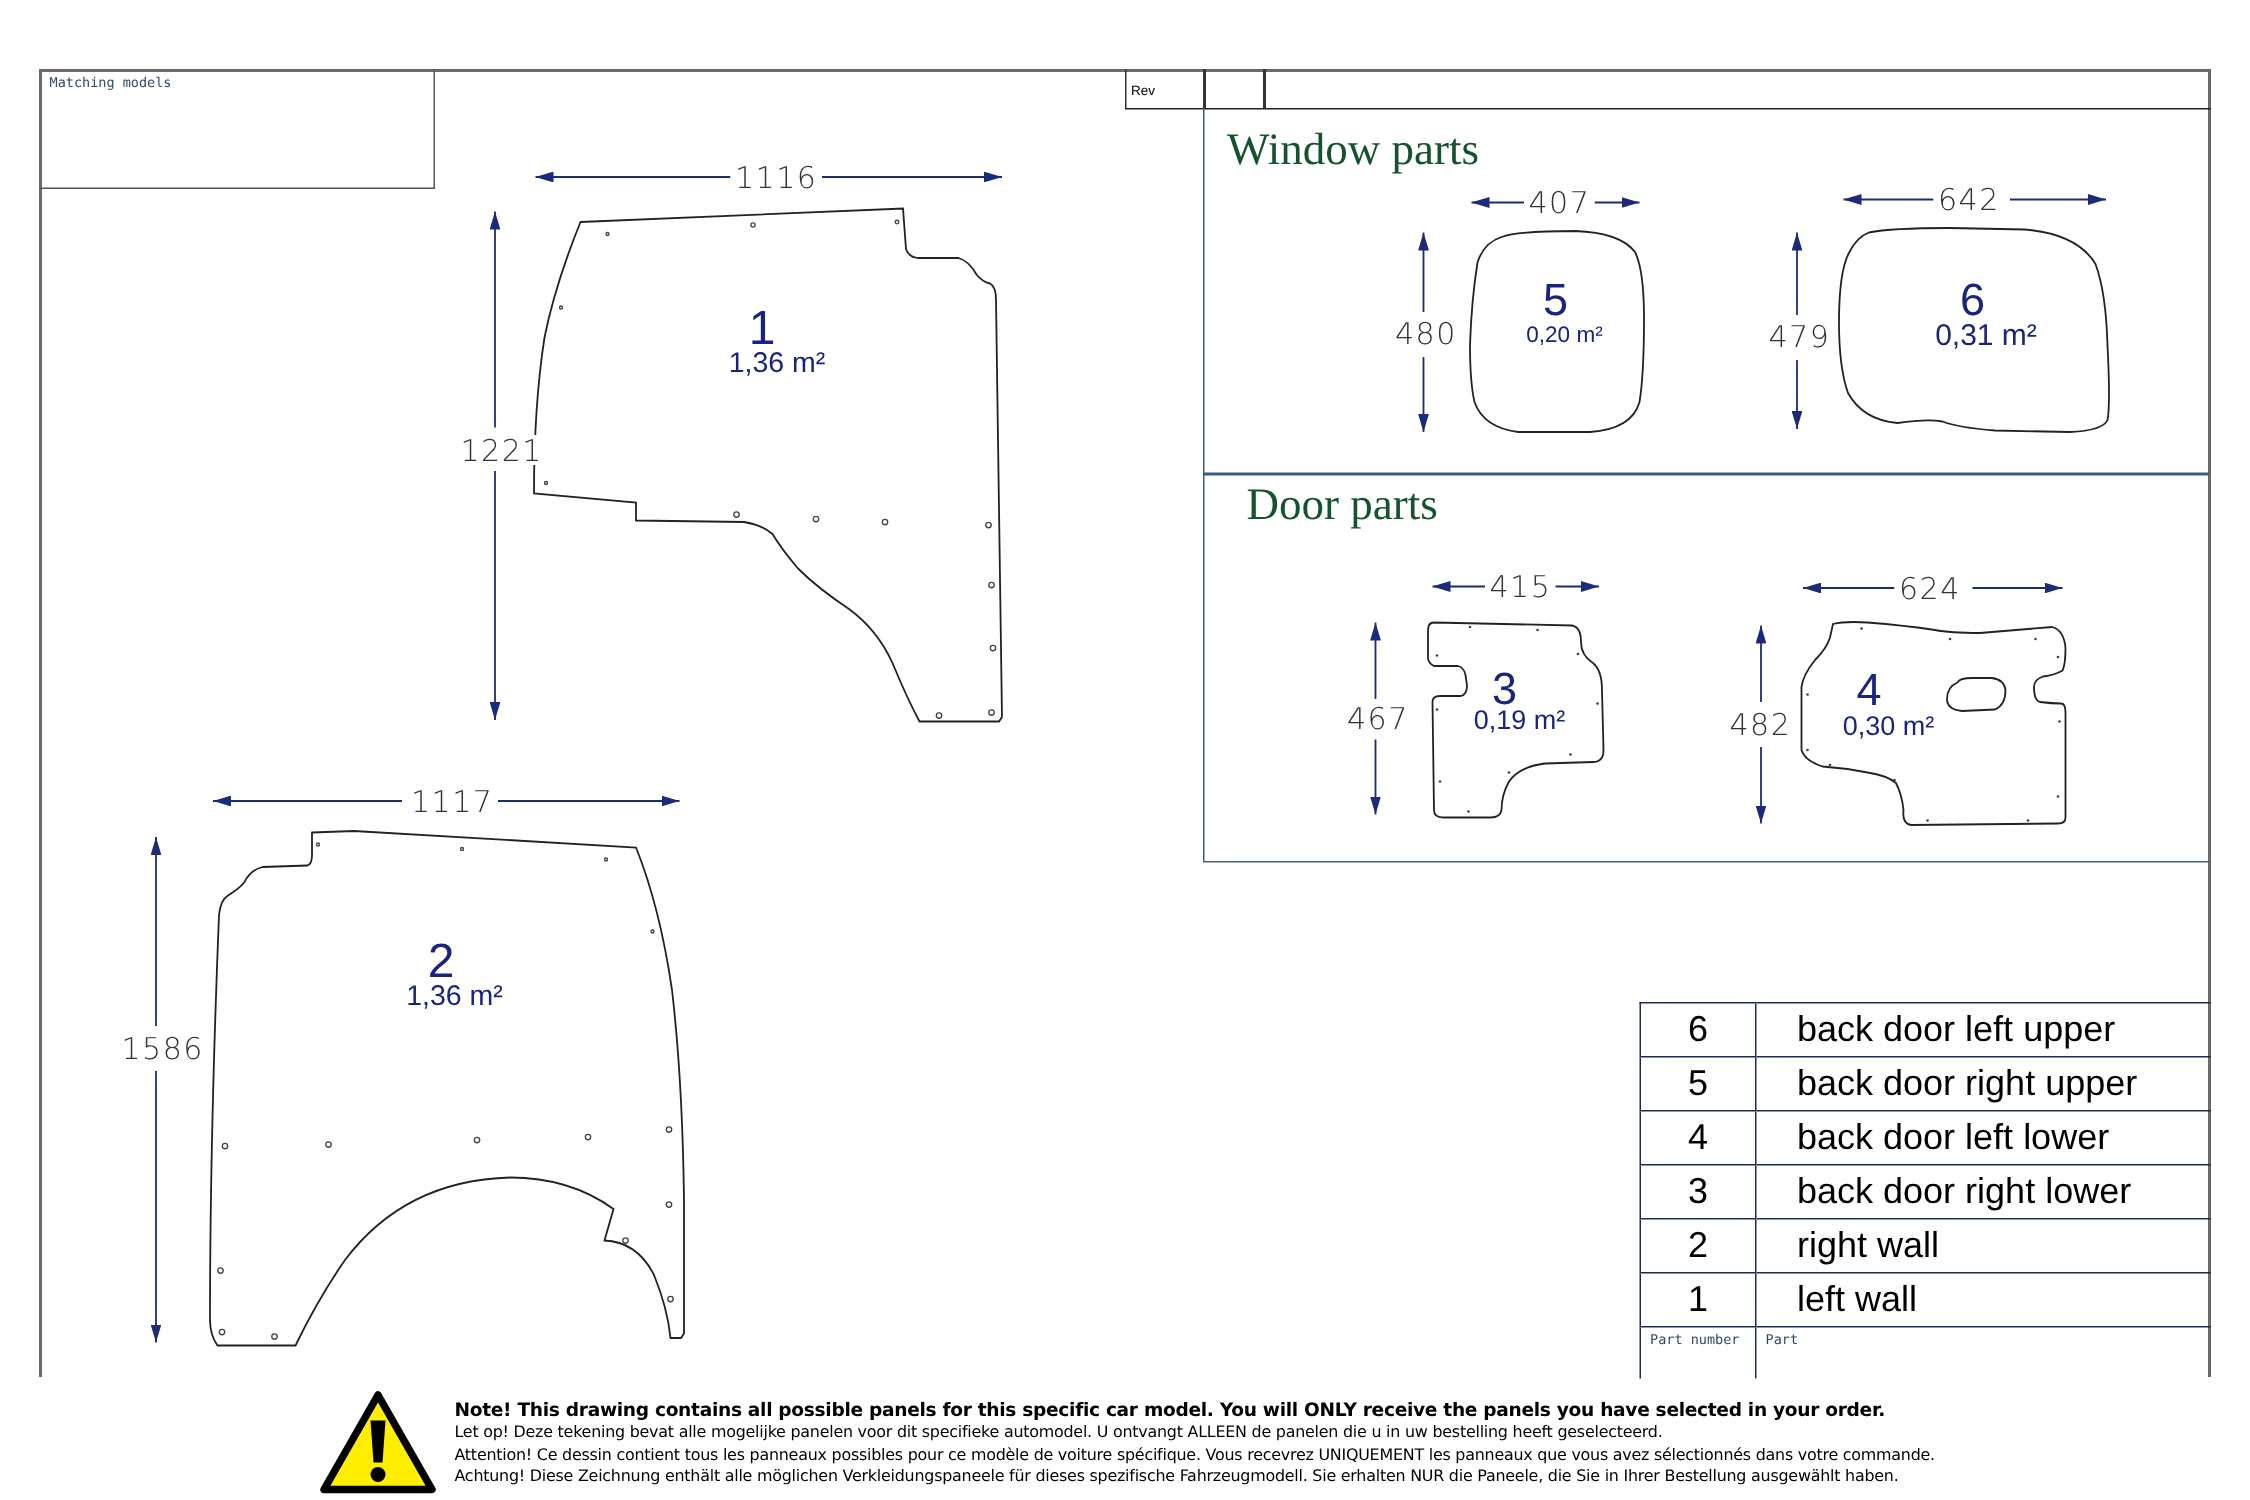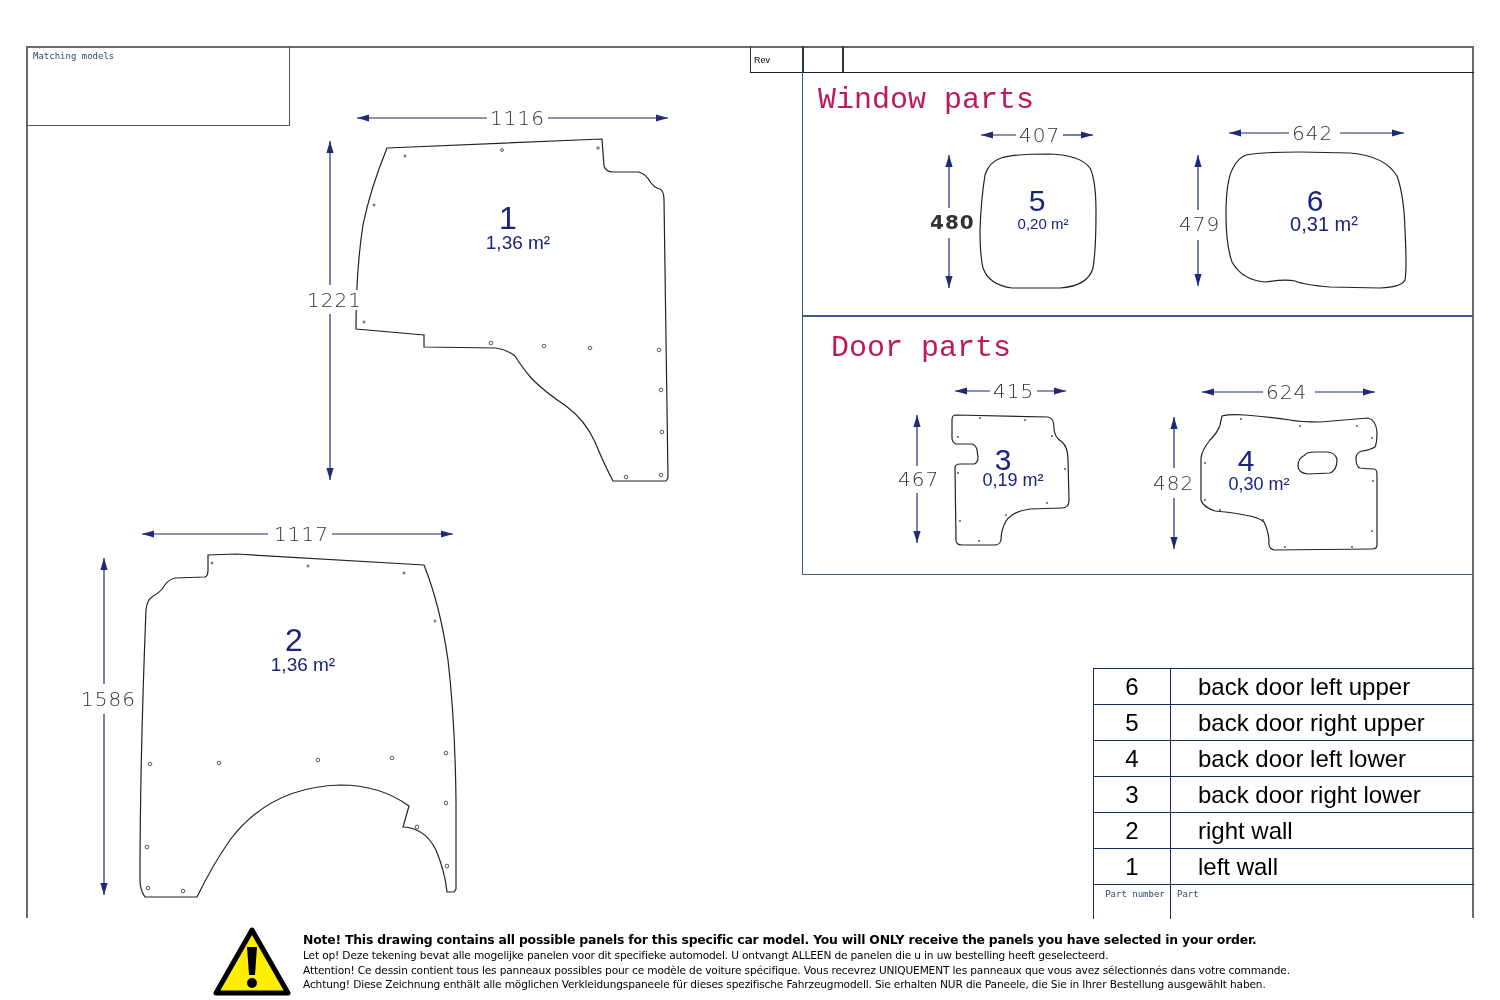--- a/index.html
+++ b/index.html
@@ -2,30 +2,30 @@
 <html><head>
 <meta charset="utf-8">
 <style>
   html, body { margin: 0; padding: 0; background: #ffffff; }
   body { width: 1500px; height: 1000px; position: relative; overflow: hidden; font-family: "Liberation Sans", sans-serif; }
   .abs { position: absolute; }
   .frame-line { position: absolute; background: #6b6b6b; }
   .blue-line { position: absolute; background: #3a5a8a; }
   .small-mono { font-family: "DejaVu Sans Mono", monospace; font-size: 9px; color: #2e4a6b; }
   .rev-label { font-family: "Liberation Sans", sans-serif; font-size: 9px; color: #000; }
-  .section-title { font-family: Liberation Mono, monospace; font-size: 30px; color: #be185d; }
+  .section-title { font-family: Liberation Serif, serif; font-size: 30px; color: #14532d; }
   .dim { font-family: "DejaVu Sans", sans-serif; font-size: 20px; color: #333; font-weight: 200; letter-spacing: 1px; background: #fff; padding: 0 3px; line-height: 20px; }
   .part-num { font-family: "Liberation Sans", sans-serif; color: #1a237e; text-align: center; }
   .part-area { font-family: "Liberation Sans", sans-serif; color: #1a237e; text-align: center; }
   table.legend { position: absolute; left: 1093px; top: 668px; width: 381px; border-collapse: collapse; }
   table.legend td { border-top: 1.5px solid #1c2a5a; border-left: 1.5px solid #1c2a5a; padding: 0; height: 35px; font-family: "Liberation Sans", sans-serif; font-size: 24px; color: #000; }
   table.legend td.num { width: 70px; text-align: center; }
   table.legend td.name { padding-left: 27px; }
   table.legend tr.header td { height: 30px; vertical-align: top; font-family: "DejaVu Sans Mono", monospace; font-size: 9px; color: #2e4a6b; padding-top: 4px; }
-  table.legend tr.header td.num { padding-left: 6px; text-align: center; margin-left: 34px; }
+  table.legend tr.header td.num { padding-left: 6px; text-align: left; margin-left: 34px; }
   table.legend tr.header td.name { padding-left: 6px; }
   .note { position: absolute; left: 303px; top: 932px; font-family: "DejaVu Sans", sans-serif; color: #000; }
   .note .bold { font-weight: bold; font-size: 12.4px; line-height: 16px; letter-spacing: -0.2px; }
   .note .line { font-size: 10.6px; line-height: 14.5px; letter-spacing: -0.15px; }
 </style>
 </head>
 <body>
 
 <div class="frame-line" style="left:26px; top:46px; width:1448px; height:2px;"></div>
 <div class="frame-line" style="left:26px; top:46px; width:2px; height:872px;"></div>
@@ -38,21 +38,21 @@
 <div class="abs" style="left:750px; top:46px; width:723px; height:26px; border-left:1.5px solid #333; border-bottom:1.5px solid #222;">
   <div class="rev-label abs" style="left:3px; top:9px;">Rev</div>
   <div class="abs" style="left:51px; top:0; width:1.5px; height:26px; background:#333;"></div>
   <div class="abs" style="left:91px; top:0; width:1.5px; height:26px; background:#333;"></div>
 </div>
 
 <div class="abs" style="left:802px; top:72px; width:671px; height:502px; border-left:1.5px solid #3a5a8a; border-bottom:1.5px solid #4a5f7a;"></div>
 <div class="blue-line" style="left:802px; top:315px; width:671px; height:1.5px;"></div>
 
 <div class="section-title abs" style="left:818px; top:83px;">Window parts</div>
-<div class="section-title abs" style="left:831px; top:320px;margin-top:11px;">Door parts</div>
+<div class="section-title abs" style="left:831px; top:320px;">Door parts</div>
 
 <svg class="abs" style="left:0; top:0;" width="1500" height="1000" viewBox="0 0 1500 1000">
   <defs>
     <marker id="arr" viewBox="0 0 10 6" refX="10" refY="3" markerWidth="10" markerHeight="6" orient="auto-start-reverse">
       <path d="M0,0 L10,3 L0,6 z" fill="#1c2a7a"></path>
     </marker>
   </defs>
 
   <g>
     <path d="M387,148 L602,139 L604,166 Q606,172 613,172 L639,172 Q646,174 651,183 Q655,188 660,189 Q664,191 664,200 L668,478 L666,481 L613,481 Q604,464 595,442 Q585,420 566,406 Q545,392 532,379 Q521,366 515,356 Q508,350 496,348 L424,347 L424,335 L356,329 Q356,270 363,225 Q370,190 387,148 Z" fill="#fff" stroke="#222" stroke-width="1.2"></path>
@@ -160,21 +160,21 @@
     <line x1="1174" y1="417" x2="1174" y2="468" stroke="#1c2a7a" stroke-width="1.2" marker-start="url(#arr)"></line>
     <line x1="1174" y1="498" x2="1174" y2="549" stroke="#1c2a7a" stroke-width="1.2" marker-end="url(#arr)"></line>
   </g>
 </svg>
 
 <div class="dim abs" style="left:487px; top:108px;">1116</div>
 <div class="dim abs" style="left:304px; top:290px;">1221</div>
 <div class="dim abs" style="left:271px; top:524px;">1117</div>
 <div class="dim abs" style="left:78px; top:689px;">1586</div>
 <div class="dim abs" style="left:1016px; top:125px;">407</div>
-<div class="dim abs" style="left:927px; top:212px;font-weight:bold;">480</div>
+<div class="dim abs" style="left:927px; top:212px;">480</div>
 <div class="dim abs" style="left:1289px; top:123px;">642</div>
 <div class="dim abs" style="left:1176px; top:214px;">479</div>
 <div class="dim abs" style="left:990px; top:381px;">415</div>
 <div class="dim abs" style="left:895px; top:469px;">467</div>
 <div class="dim abs" style="left:1263px; top:382px;">624</div>
 <div class="dim abs" style="left:1150px; top:473px;">482</div>
 
 <div class="part-num abs" style="left:488px; top:200px; width:40px; font-size:32px;">1</div>
 <div class="part-area abs" style="left:478px; top:232px; width:80px; font-size:19px;">1,36 m²</div>
 

